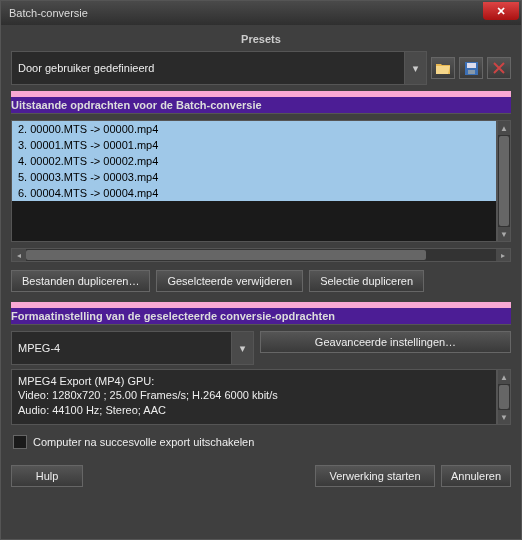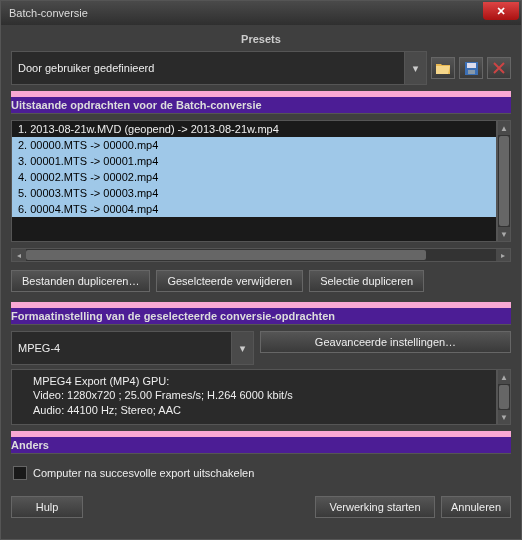--- a/index.html
+++ b/index.html
@@ -23,21 +23,21 @@
 .scroll-thumb { flex: 1; background: #666; margin: 1px; border-radius: 2px; }
 .hscroll { height: 14px; background: #333; border: 1px solid #555; display: flex; margin-top: 2px; }
 .hscroll .scroll-btn { width: 14px; height: 100%; }
 .hscroll-track { flex: 1; position: relative; }
 .hscroll-thumb { position: absolute; left: 0; top: 1px; bottom: 1px; width: 85%; background: #666; border-radius: 2px; }
 .btn-row { display: flex; gap: 6px; margin: 4px 0; }
 .btn { height: 22px; background: linear-gradient(#555,#3a3a3a); border: 1px solid #666; color: #eee; padding: 0 10px; display: flex; align-items: center; justify-content: center; cursor: pointer; font-size: 11px; }
 .format-row { display: flex; gap: 6px; }
 .format-combo { width: 220px; }
 .info-box { display: flex; }
-.info-text { flex: 1; height: 56px; background: #2a2a2a; border: 1px solid #555; padding: 4px 21px; color: #eee; font-size: 11px; line-height: 1.3; white-space: pre-line; }
+.info-text { flex: 1; height: 56px; background: #2a2a2a; border: 1px solid #555; padding: 4px 6px; color: #eee; font-size: 11px; line-height: 1.3; white-space: pre-line; }
 .checkbox-row { display: flex; align-items: center; gap: 6px; padding: 6px 2px; color: #eee; }
 .checkbox { width: 14px; height: 14px; background: #1a1a1a; border: 1px solid #666; }
 .footer { display: flex; gap: 6px; margin-top: 6px; }
 .footer .spacer { flex: 1; }
 svg { display: block; }
 </style>
 </head>
 <body>
 
 <div class="window">
@@ -73,21 +73,20 @@
         <svg width="12" height="12" viewBox="0 0 12 12">
             <path stroke="#c44" stroke-width="2" d="M1 1l10 10M11 1L1 11"></path>
           </svg>
       </div>
     </div>
 
     <div class="section-header">Uitstaande opdrachten voor de Batch-conversie</div>
 
     <div class="list-container">
       <div class="list" id="queue-list">
-          <div class="list-item">1. 2013-08-21w.MVD (geopend) -&gt; 2013-08-21w.mp4</div>
           <div class="list-item selected">2. 00000.MTS -&gt; 00000.mp4</div>
           <div class="list-item selected">3. 00001.MTS -&gt; 00001.mp4</div>
           <div class="list-item selected">4. 00002.MTS -&gt; 00002.mp4</div>
           <div class="list-item selected">5. 00003.MTS -&gt; 00003.mp4</div>
           <div class="list-item selected">6. 00004.MTS -&gt; 00004.mp4</div>
         </div>
       <div class="vscroll">
         <div class="scroll-btn">▲</div>
         <div class="scroll-thumb"></div>
         <div class="scroll-btn">▼</div>
@@ -121,21 +120,20 @@
       <div class="info-text">MPEG4 Export (MP4) GPU:
 Video: 1280x720 ; 25.00 Frames/s; H.264 6000 kbit/s
 Audio: 44100 Hz; Stereo;  AAC</div>
       <div class="vscroll" style="height:56px">
         <div class="scroll-btn">▲</div>
         <div class="scroll-thumb"></div>
         <div class="scroll-btn">▼</div>
       </div>
     </div>
 
-    <div class="section-header">Anders</div>
 
     <div class="checkbox-row">
       <div class="checkbox"></div>
       <span>Computer na succesvolle export uitschakelen</span>
     </div>
 
     <div class="footer">
       <div class="btn" style="width:72px">Hulp</div>
       <div class="spacer"></div>
       <div class="btn" style="width:120px">Verwerking starten</div>

